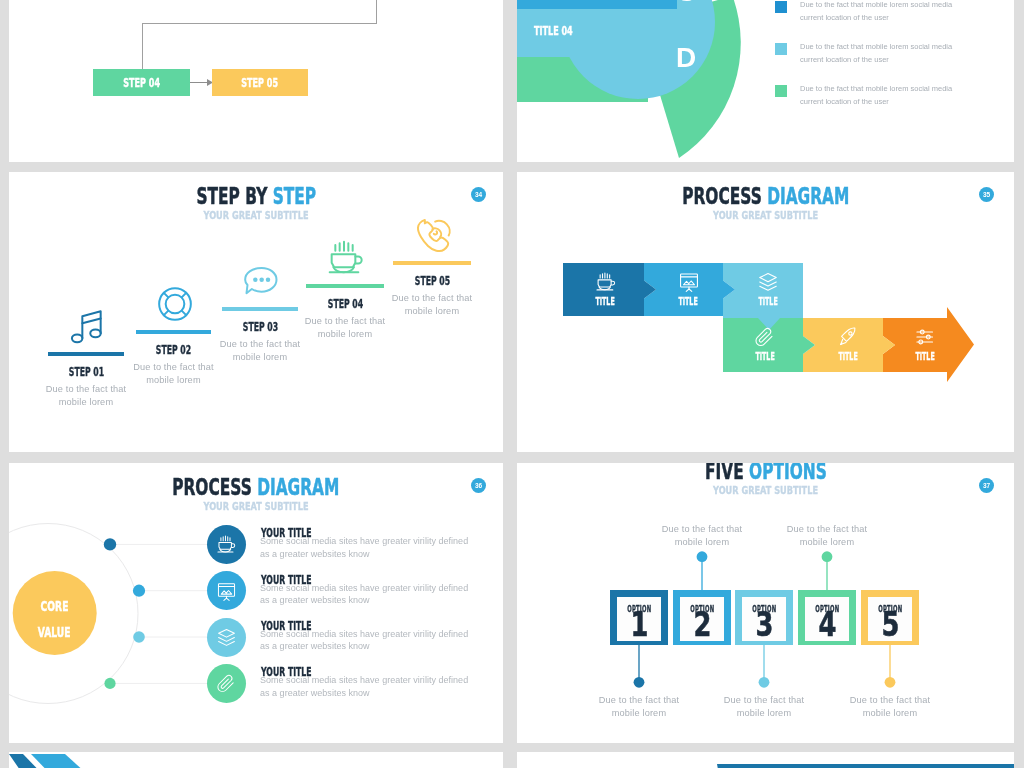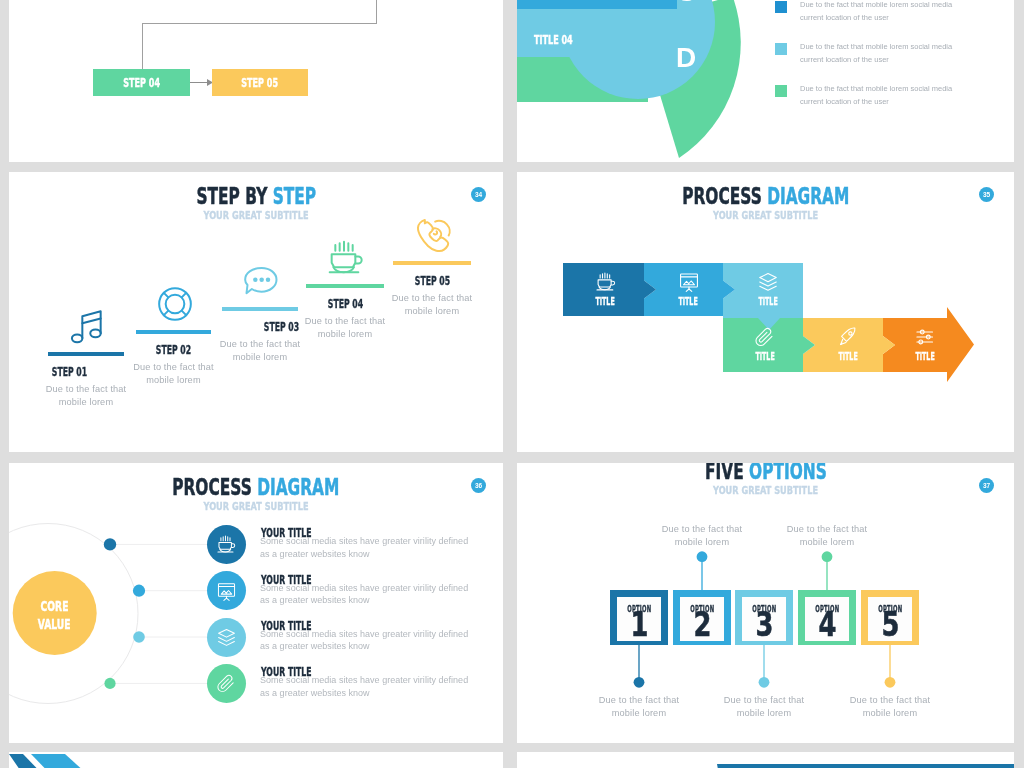--- a/index.html
+++ b/index.html
@@ -59,21 +59,21 @@
     <path d="M0,175 L131,175 L131,220 L0,220 Z" fill="#5fd6a0"></path>
 
     <circle cx="121" cy="140" r="77" fill="#6fcbe4"></circle>
 
     <path d="M0,127 L140,127 L140,175 L0,175 Z" fill="#6fcbe4"></path>
 
     <path d="M0,100 L132,100 L146,112 L160,112 L160,127 L0,127 Z" fill="#33a9dc"></path>
     <path d="M0,84 L128,84 L140,100 L0,100 Z" fill="#1f90d0"></path>
   </svg>
 
-  <span class="cap arclbl" style="left:16.6px;top:153px;"><i>TITLE 04</i></span>
+  <span class="cap arclbl" style="left:16.6px;top:144px;"><i>TITLE 04</i></span>
   <span class="arcletter" style="left:159px;top:96px;">C</span>
   <span class="arcletter" style="left:159px;top:162px;">D</span>
   <div id="arc-legend" style="position:absolute;left:258px;top:118px;width:230px;">
       <div style="position:absolute;left:0;top:0px;">
         <span style="position:absolute;left:0;top:1px;width:12px;height:12px;background:#1f90d0;"></span>
         <span style="position:absolute;left:25px;top:0;font-size:7.5px;color:#a9afb6;white-space:nowrap;">Due to the fact that mobile lorem social media</span>
         <span style="position:absolute;left:25px;top:13px;font-size:7.5px;color:#a9afb6;white-space:nowrap;">current location of the user</span>
       </div>
       <div style="position:absolute;left:0;top:42px;">
         <span style="position:absolute;left:0;top:1px;width:12px;height:12px;background:#6fcbe4;"></span>
@@ -96,42 +96,42 @@
   <div class="pagebadge" style="left:462px;top:15px;">34</div>
   <div id="sbs">
       <div style="position:absolute;left:0;top:0;">
         <div style="position:absolute;left:56px;top:134px;width:44px;height:44px;text-align:center;"><svg width="40" height="40" viewBox="0 0 24 24" fill="none" stroke="#1b75a8" stroke-width="1.2" stroke-linecap="round" stroke-linejoin="round" style="color:#1b75a8">
             <path d="M9.2 19.2V6.1l11-2.9v13.2"></path>
             <ellipse cx="6.1" cy="19.4" rx="3.15" ry="2.35"></ellipse>
             <ellipse cx="17.1" cy="16.4" rx="3.15" ry="2.35"></ellipse>
             <path d="M9.2 10.4l11-2.9"></path>
           </svg></div>
         <div style="position:absolute;left:39px;top:180px;width:76px;height:4px;background:#1b75a8;"></div>
-        <div style="position:absolute;left:10px;top:190px;width:100px;text-align:center;text-decoration:underline;"><span class="steplabel">STEP 01</span></div>
+        <div style="position:absolute;left:27px;top:190px;width:100px;text-align:center;text-decoration:underline;"><span class="steplabel">STEP 01</span></div>
         <div class="stepdesc" style="position:absolute;left:17px;top:211px;width:120px;">Due to the fact that<br>mobile  lorem</div>
       </div>
       <div style="position:absolute;left:0;top:0;">
         <div style="position:absolute;left:143.5px;top:112px;width:44px;height:44px;text-align:center;"><svg width="40" height="40" viewBox="0 0 24 24" fill="none" stroke="#33a9dc" stroke-width="1.2" stroke-linecap="round" stroke-linejoin="round" style="color:#33a9dc">
             <circle cx="12" cy="12" r="9.5"></circle>
             <circle cx="12" cy="12" r="5.6"></circle>
             <path d="M5.3 5.3l2.7 2.7M18.7 5.3l-2.7 2.7M18.7 18.7l-2.7-2.7M5.3 18.7l2.7-2.7"></path>
           </svg></div>
         <div style="position:absolute;left:127px;top:158px;width:75px;height:4px;background:#33a9dc;"></div>
         <div style="position:absolute;left:114.5px;top:168px;width:100px;text-align:center;text-decoration:underline;"><span class="steplabel">STEP 02</span></div>
         <div class="stepdesc" style="position:absolute;left:104.5px;top:189px;width:120px;">Due to the fact that<br>mobile  lorem</div>
       </div>
       <div style="position:absolute;left:0;top:0;">
         <div style="position:absolute;left:230px;top:89px;width:44px;height:44px;text-align:center;"><svg width="40" height="40" viewBox="0 0 24 24" fill="none" stroke="#6fcbe4" stroke-width="1.2" stroke-linecap="round" stroke-linejoin="round" style="color:#6fcbe4">
             <path d="M12.4 4.2c5 0 8.9 3.1 8.9 7s-4 7.2-9 7.2c-2.3 0-4.3-0.6-5.8-1.6l-3.2 2.5 0.6-4.9c-0.9-0.9-1.4-2-1.4-3.2 0-3.9 4-7 9.9-7z"></path>
             <circle cx="8.6" cy="11.2" r="1.35" fill="currentColor" stroke="none"></circle>
             <circle cx="12.4" cy="11.2" r="1.35" fill="currentColor" stroke="none"></circle>
             <circle cx="16.2" cy="11.2" r="1.35" fill="currentColor" stroke="none"></circle>
           </svg></div>
         <div style="position:absolute;left:213px;top:135px;width:76px;height:4px;background:#6fcbe4;"></div>
-        <div style="position:absolute;left:201px;top:145px;width:100px;text-align:right;"><span class="steplabel">STEP 03</span></div>
+        <div style="position:absolute;left:201px;top:145px;width:100px;text-align:center;"><span class="steplabel">STEP 03</span></div>
         <div class="stepdesc" style="position:absolute;left:191px;top:166px;width:120px;">Due to the fact that<br>mobile  lorem</div>
       </div>
       <div style="position:absolute;left:0;top:0;">
         <div style="position:absolute;left:315px;top:66px;width:44px;height:44px;text-align:center;"><svg width="40" height="40" viewBox="0 0 24 24" fill="none" stroke="#5fd6a0" stroke-width="1.2" stroke-linecap="round" stroke-linejoin="round" style="color:#5fd6a0">
             <path d="M3.4 9.7h14.2v5.1l-1.5 2.7H4.9L3.4 14.8z"></path>
             <path d="M17.7 11.1h1.6a2.1 2.1 0 0 1 0 4.2h-1.6"></path>
             <path d="M4.4 17.5c1 2.1 3 3 6.2 3s5.2-0.9 6.2-3"></path>
             <path d="M2.2 20.6h17.2"></path>
             <path d="M5.6 4.2v3.4M8.2 3.1v4.5M10.8 2.3v5.3M13.4 3.1v4.5M16 4.2v3.4"></path>
           </svg></div>
@@ -237,21 +237,21 @@
         <line x1="130" y1="174" x2="208" y2="174" stroke="#eeeeef" stroke-width="1"></line>
         <line x1="101" y1="220.4" x2="208" y2="220.4" stroke="#eeeeef" stroke-width="1"></line>
         <circle cx="45.7" cy="150" r="42" fill="#fbc95c"></circle>
         <circle cx="101" cy="81.4" r="6.2" fill="#1b75a8"></circle>
         <circle cx="130" cy="127.7" r="6.1" fill="#33a9dc"></circle>
         <circle cx="130" cy="174" r="5.8" fill="#6fcbe4"></circle>
         <circle cx="101" cy="220.4" r="5.6" fill="#5fd6a0"></circle>
       </svg>
       <div>
         <div style="position:absolute;left:0px;top:134px;width:91px;text-align:center;"><span class="cap" style="color:#fff;font-size:13.5px;line-height:10px;transform:scaleX(0.68);display:inline-block;-webkit-text-stroke:0.45px #fff;">CORE</span></div>
-        <div style="position:absolute;left:0px;top:152px;width:91px;text-align:center;"><span class="cap" style="color:#fff;font-size:13.5px;line-height:10px;transform:scaleX(0.68);display:inline-block;-webkit-text-stroke:0.45px #fff;">VALUE</span></div>
+        <div style="position:absolute;left:0px;top:160px;width:91px;text-align:center;"><span class="cap" style="color:#fff;font-size:13.5px;line-height:10px;transform:scaleX(0.68);display:inline-block;-webkit-text-stroke:0.45px #fff;">VALUE</span></div>
       </div>
       <div style="position:absolute;left:0;top:0;">
         <div style="position:absolute;left:197.5px;top:61.900000000000006px;width:39px;height:39px;border-radius:50%;background:#1b75a8;">
           <div style="position:absolute;left:0;top:9.5px;width:39px;text-align:center;"><svg width="21" height="21" viewBox="0 0 24 24" fill="none" stroke="#ffffff" stroke-width="1.15" stroke-linecap="round" stroke-linejoin="round" style="color:#ffffff">
               <path d="M3.4 9.7h14.2v5.1l-1.5 2.7H4.9L3.4 14.8z"></path>
               <path d="M17.7 11.1h1.6a2.1 2.1 0 0 1 0 4.2h-1.6"></path>
               <path d="M4.4 17.5c1 2.1 3 3 6.2 3s5.2-0.9 6.2-3"></path>
               <path d="M2.2 20.6h17.2"></path>
               <path d="M5.6 4.2v3.4M8.2 3.1v4.5M10.8 2.3v5.3M13.4 3.1v4.5M16 4.2v3.4"></path>
             </svg></div>

